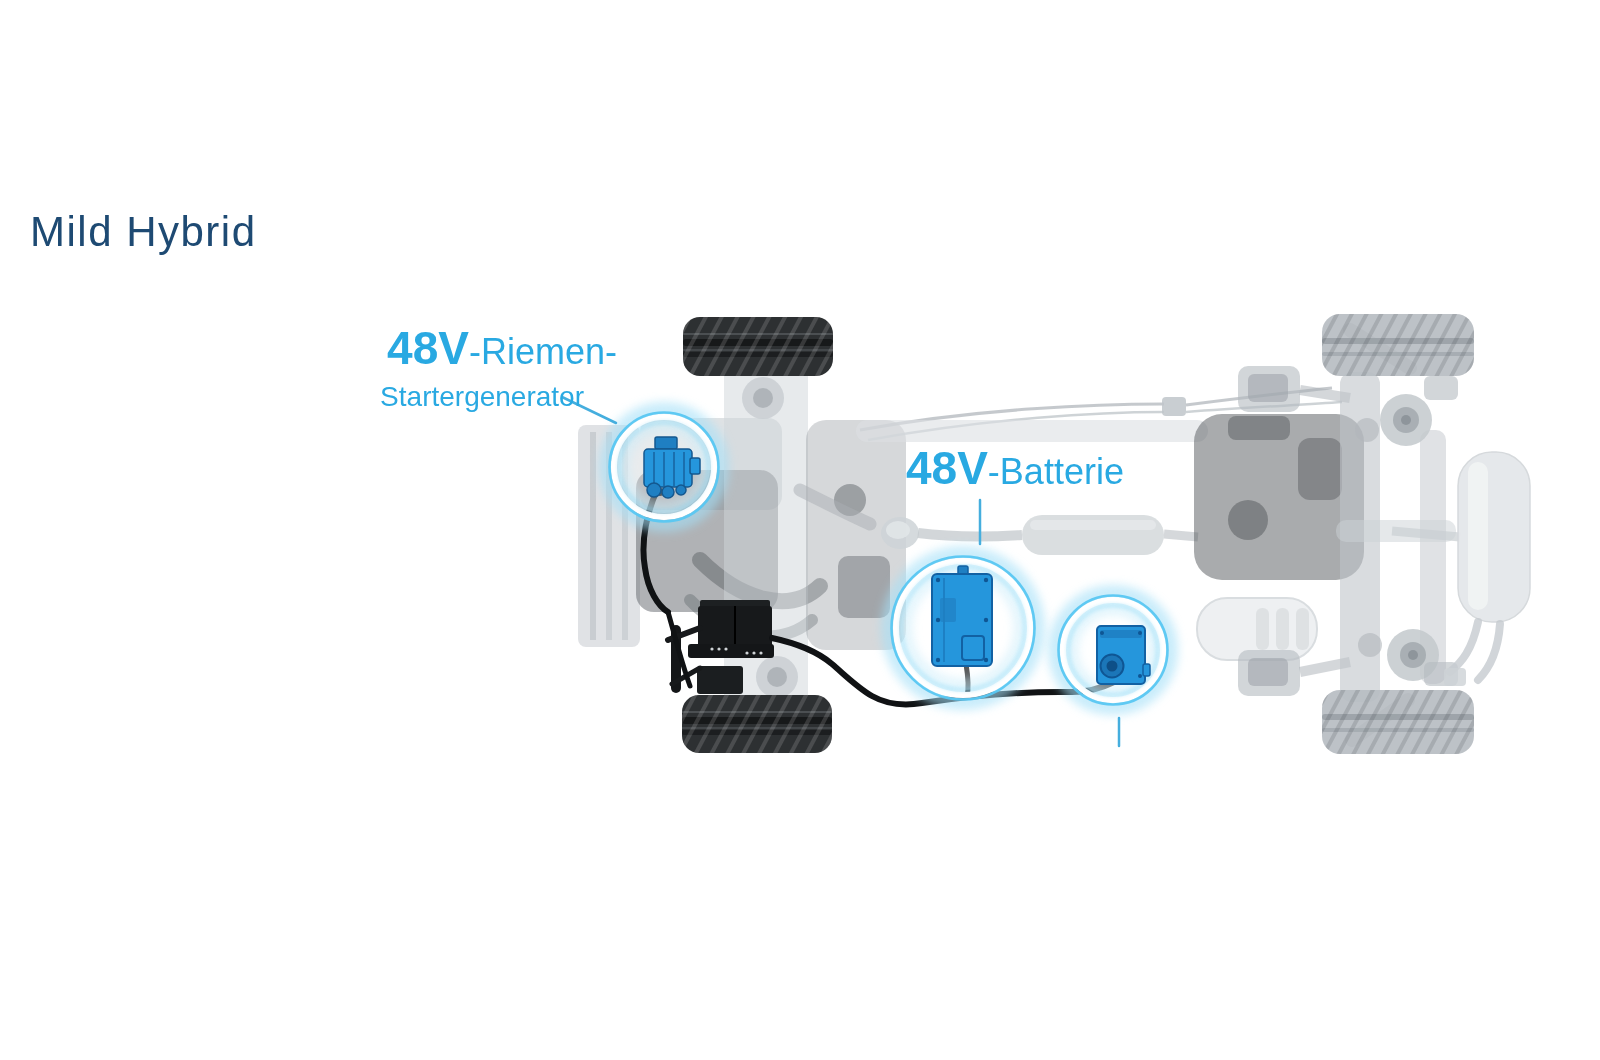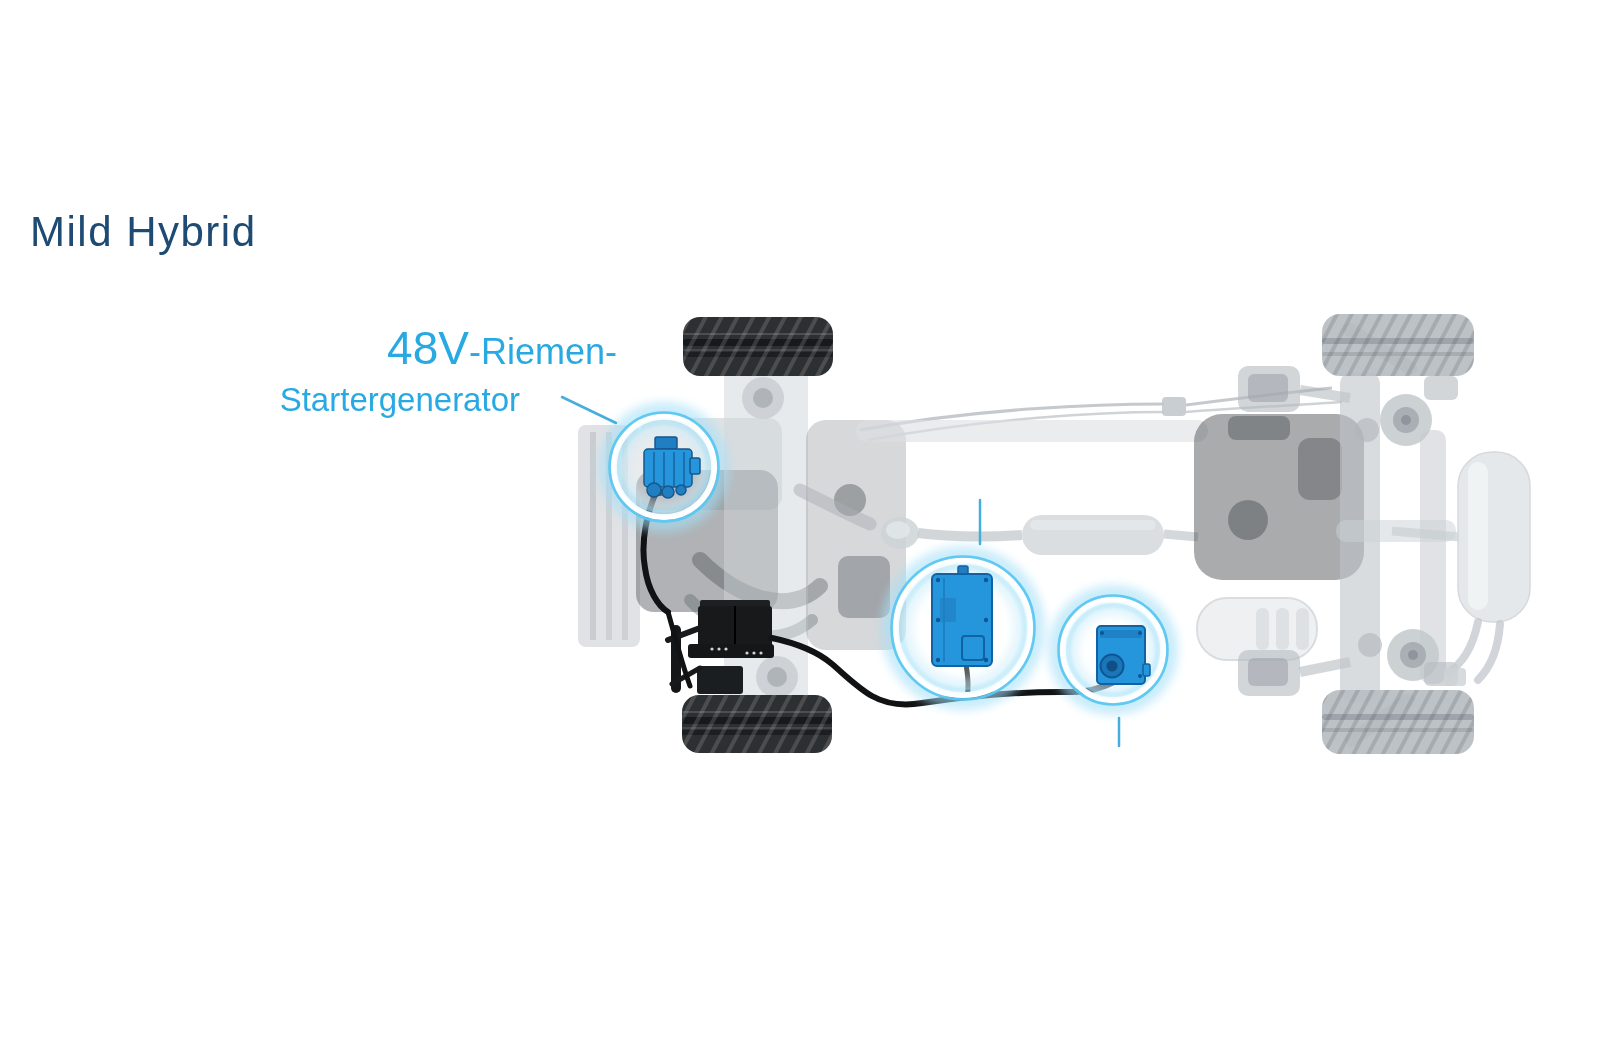--- a/index.html
+++ b/index.html
@@ -13,24 +13,24 @@
        font-family:"Liberation Sans",sans-serif;}
   .stage{position:relative;width:1600px;height:1060px;background:#fff;}
   .stage svg{position:absolute;left:0;top:0;}
 
   .page-title{
     position:absolute;left:30px;top:211px;
     font-size:42px;font-weight:500;letter-spacing:1.5px;
     color:var(--title-navy);white-space:nowrap;line-height:1;
   }
   .label{position:absolute;color:var(--label-blue);white-space:nowrap;line-height:1;}
-  .label .b{font-weight:400;font-size:46px;}
+  .label .b{font-weight:700;font-size:46px;}
   .label .r{font-weight:400;font-size:36px;}
   .sg-l1{right:983px;top:325px;}
-  .sg-l2{right:1080px;top:383px;font-weight:400;font-size:33px;}
+  .sg-l2{right:1016px;top:383px;font-weight:400;font-size:28px;}
   .bat-l{left:906px;top:445px;}
   .dcdc-l{left:1036px;top:750px;}
 </style>
 </head>
 <body>
 
 <div class="stage">
 
   <svg width="1600" height="1060" viewBox="0 0 1600 1060">
     <defs>
@@ -269,15 +269,18 @@
     </g>
   </svg>
 
   <div class="page-title">Mild Hybrid</div>
 
   <div class="label sg-l1">
     <span class="b">48V</span><span class="r">-Riemen-</span>
   </div>
   <div class="label sg-l2">Startergenerator</div>
 
+  <div class="label bat-l">
+    <span class="b">48V</span><span class="r">-Batterie</span>
+  </div>
 
 
 </div>
 
 </body></html>

